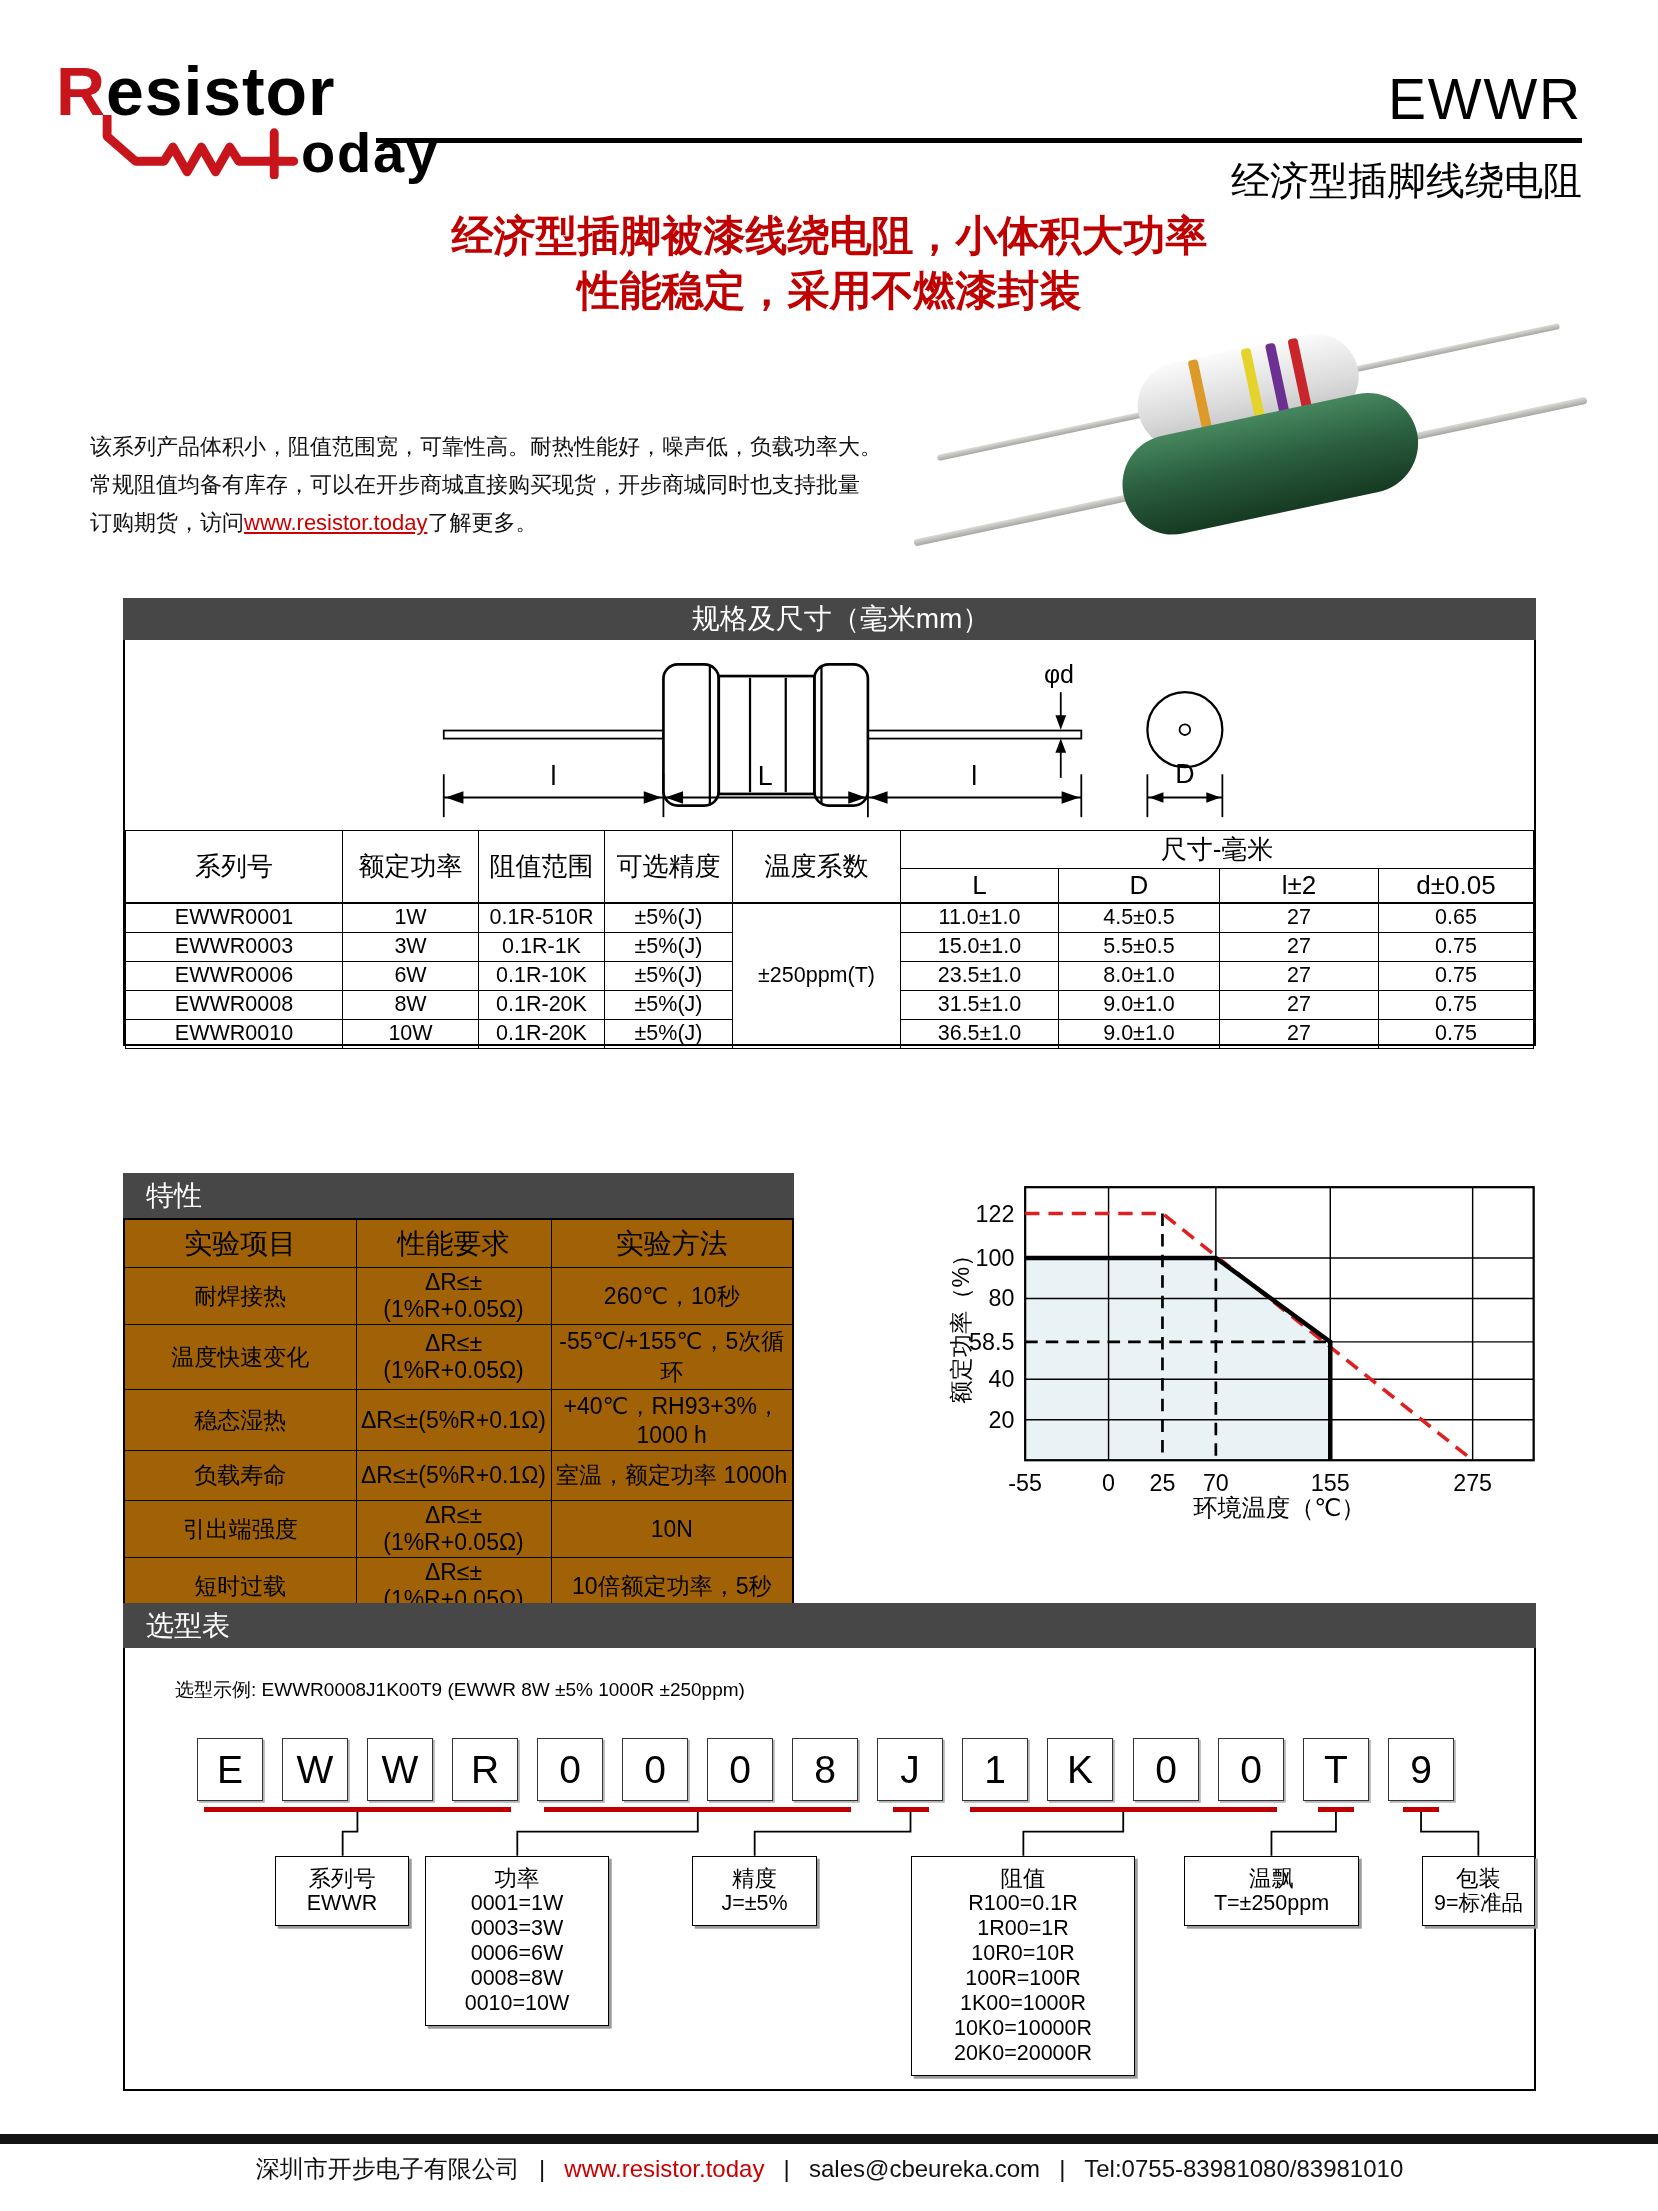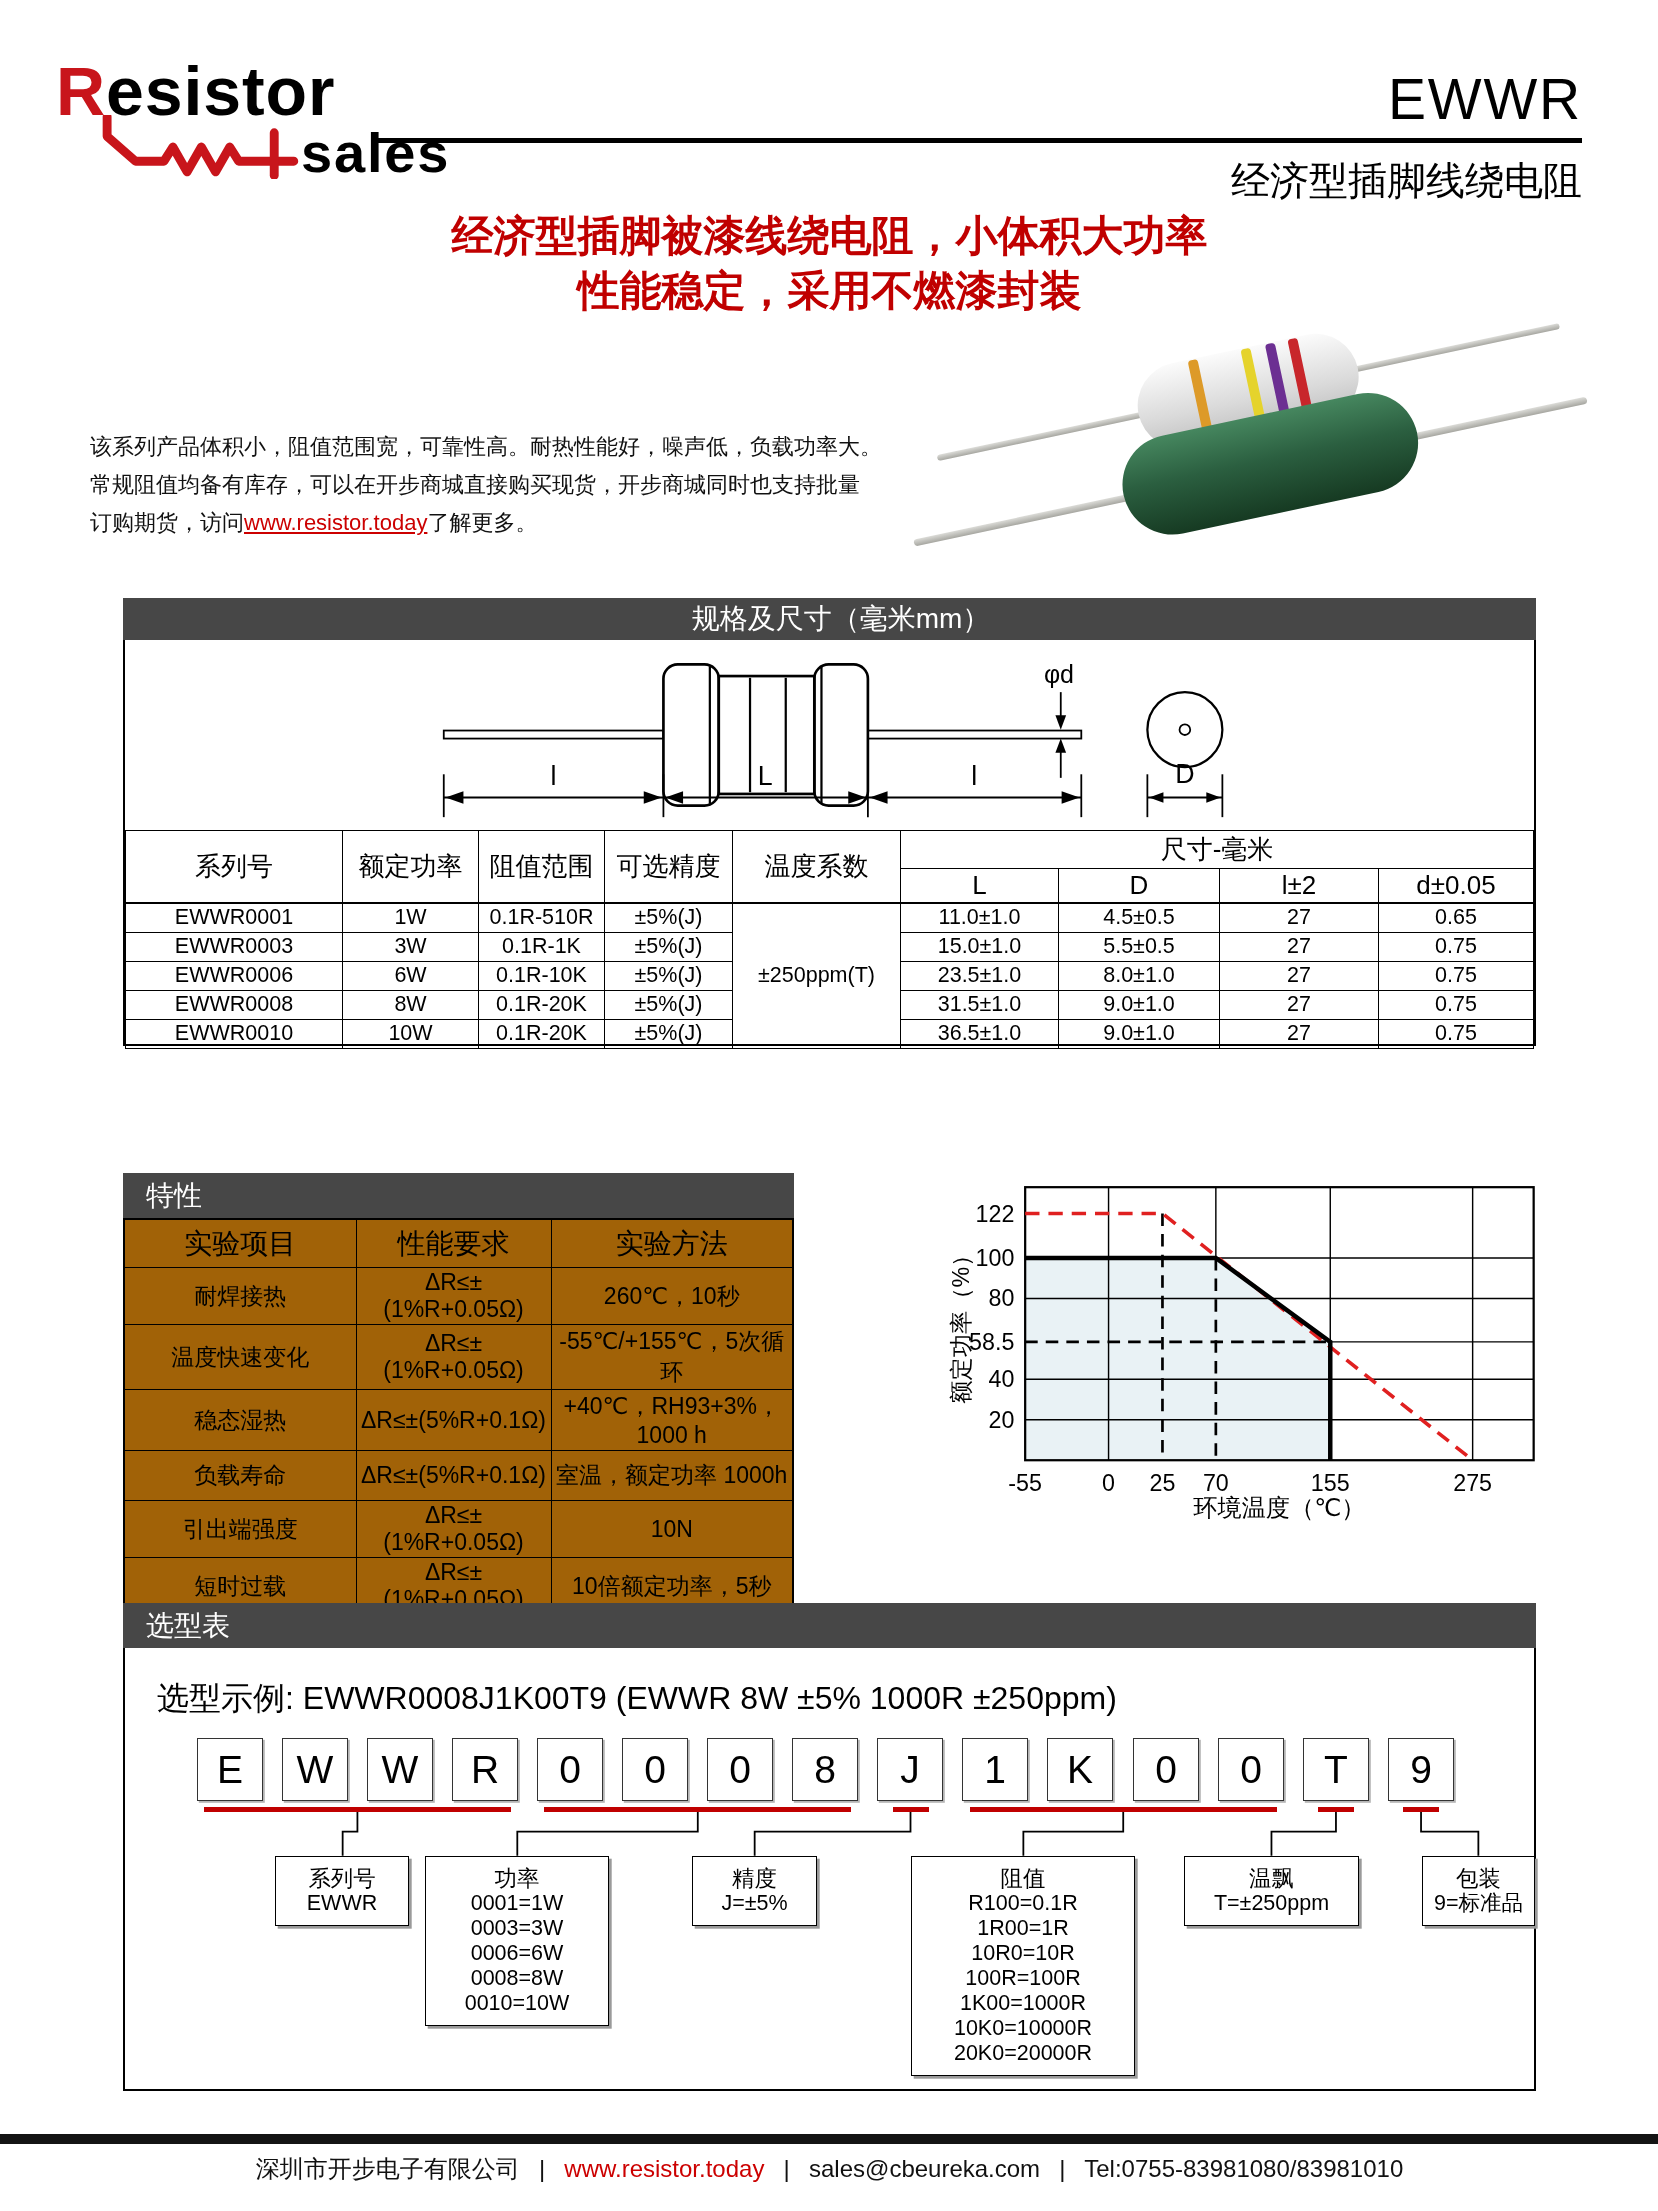--- a/index.html
+++ b/index.html
@@ -53,21 +53,21 @@
   .char-table{position:absolute;left:123px;top:1218px;width:671px;border:2.7px solid #000;
      font-size:23px;text-align:center;background:#a16207;}
   .char-table th{font-size:28px;font-weight:400;border:1.8px solid #000;height:45px;}
   .char-table td{border:1.8px solid #000;height:47px;}
   
   .chart{position:absolute;left:913px;top:1146px;width:663px;height:376px;}
   .chart svg{font-family:inherit;}
   
   .sel-body{position:absolute;left:123px;top:1648px;width:1413px;height:443px;
      border:2.7px solid #000;border-top:none;box-sizing:border-box;background:#fff;}
-  .sel-example{position:absolute;left:32px;top:29px;font-size:32px;}
+  .sel-example{position:absolute;left:50px;top:29px;font-size:19px;}
   .char-box{position:absolute;width:66px;height:63px;border:1.8px solid #333;box-sizing:border-box;
      box-shadow:1.8px 1.8px 0 #b5b5b5;font-size:39px;display:flex;align-items:center;justify-content:center;}
   .red-line{position:absolute;height:4.5px;background:#c00000;}
   .conn-svg{position:absolute;left:0;top:0;}
   .grp-box{position:absolute;border:1.8px solid #000;box-shadow:2.7px 2.7px 0 #9a9a9a;background:#fff;
      box-sizing:border-box;font-size:21.5px;line-height:25px;text-align:center;padding:9px 3.6px;}
   .grp-box .glabel{font-size:22.4px;}
   
   .footer-bar{position:absolute;left:0;top:2134px;width:1659px;height:9.9px;background:#141414;}
   .footer{position:absolute;left:0;right:0;top:2153px;text-align:center;font-size:24px;color:#111;}
@@ -79,21 +79,21 @@
 <body>
 
 <div class="page">
 
   <div class="logo-line1"><span class="r">R</span><span>esistor</span></div>
   <div class="logo-line2">
     <svg width="202" height="64" viewBox="0 0 225 72">
       <polyline points="8,2 8,24 40,52 72,52 82,36 98,64 114,36 130,64 146,36 156,52 218,52" fill="none" stroke="#c8151b" stroke-width="10" stroke-linejoin="round" stroke-linecap="round"></polyline>
       <line x1="196" y1="20" x2="196" y2="68" stroke="#c8151b" stroke-width="10" stroke-linecap="round"></line>
     </svg>
-    <span class="oday">sales</span>
+    <span class="oday">oday</span>
   </div>
   <div class="hrule"></div>
   <div class="ewwr">EWWR</div>
   <div class="sub">经济型插脚线绕电阻</div>
 
   <div class="main-title">
     <div>经济型插脚被漆线绕电阻，小体积大功率</div>
     <div>性能稳定，采用不燃漆封装</div>
   </div>
   <div class="intro">

